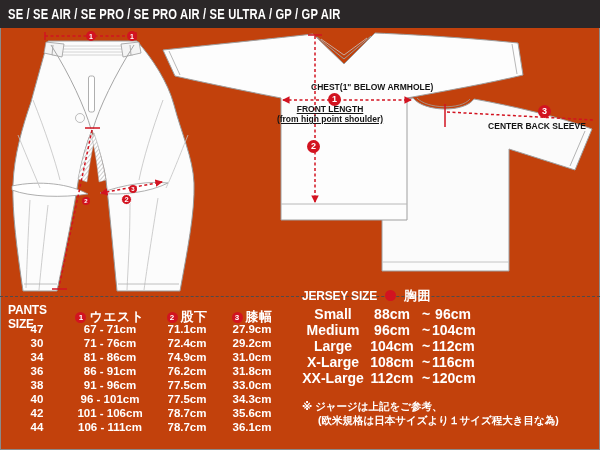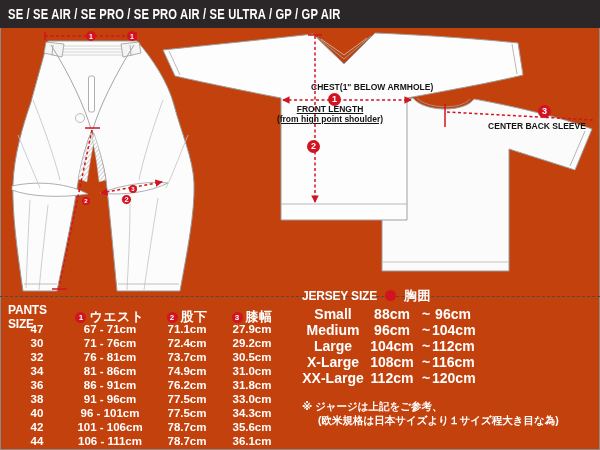--- a/index.html
+++ b/index.html
@@ -173,26 +173,20 @@
           <div class="cell">71.1cm</div>
           <div class="cell">27.9cm</div>
         </div>
       <div class="pt-grid pt-row">
           <div class="cell">30</div>
           <div class="cell">71 - 76cm</div>
           <div class="cell">72.4cm</div>
           <div class="cell">29.2cm</div>
         </div>
       <div class="pt-grid pt-row">
-          <div class="cell">32</div>
-          <div class="cell">76 - 81cm</div>
-          <div class="cell">73.7cm</div>
-          <div class="cell">30.5cm</div>
-        </div>
-      <div class="pt-grid pt-row">
           <div class="cell">34</div>
           <div class="cell">81 - 86cm</div>
           <div class="cell">74.9cm</div>
           <div class="cell">31.0cm</div>
         </div>
       <div class="pt-grid pt-row">
           <div class="cell">36</div>
           <div class="cell">86 - 91cm</div>
           <div class="cell">76.2cm</div>
           <div class="cell">31.8cm</div>

